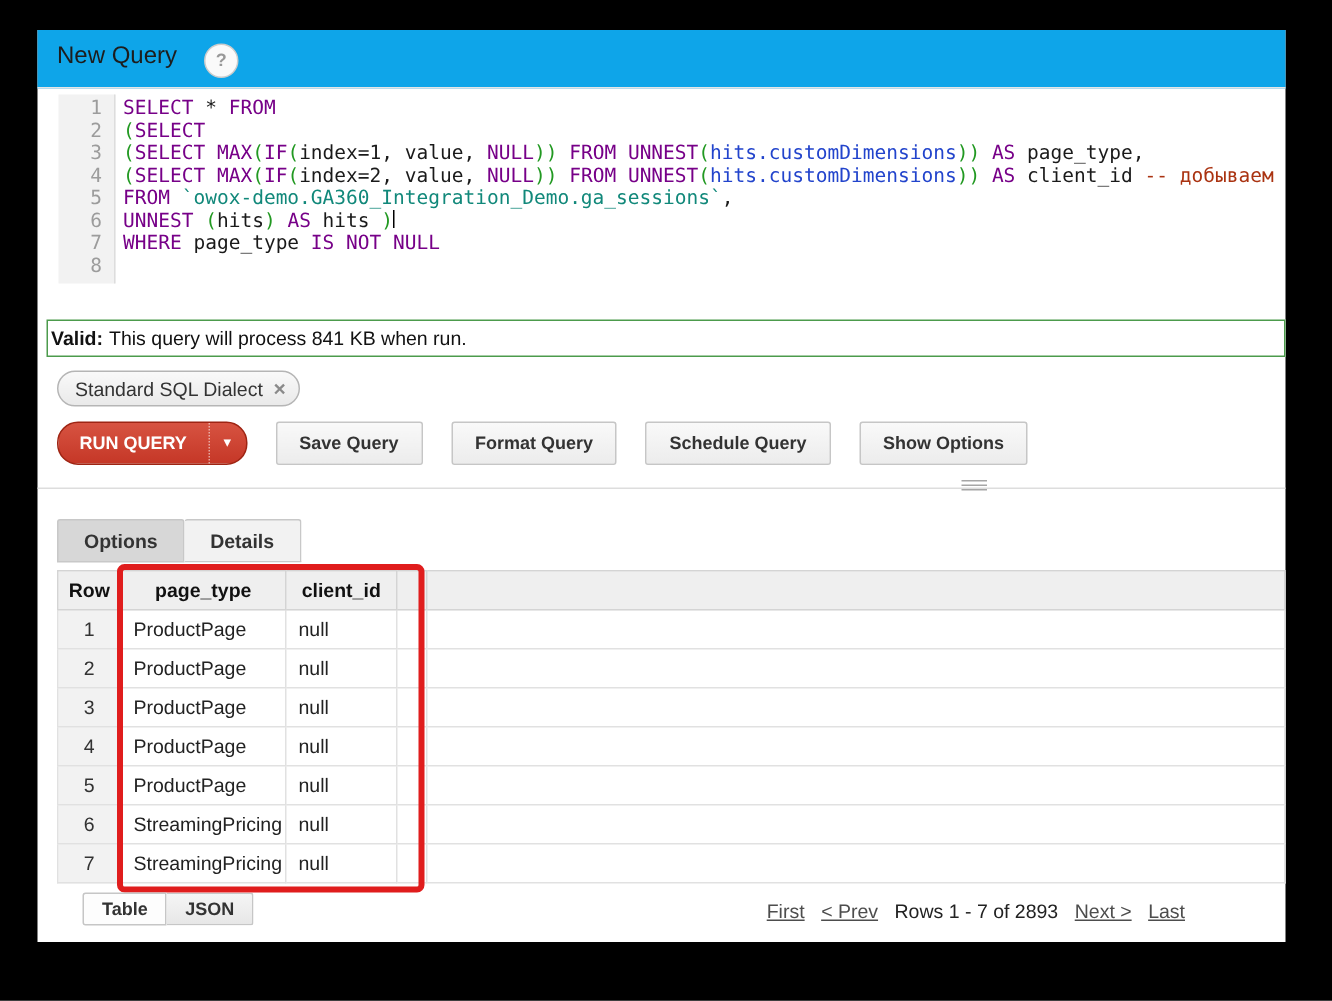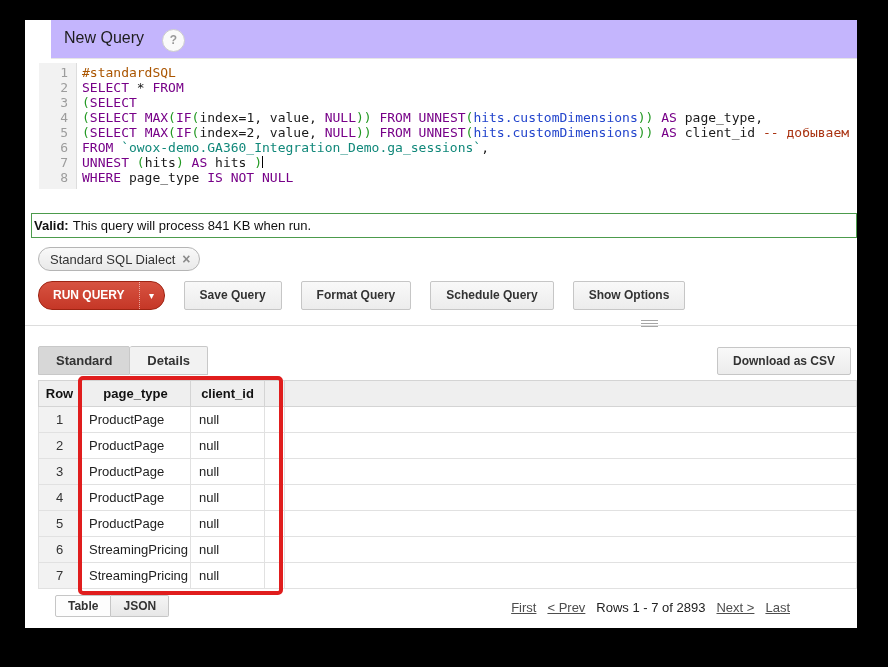--- a/index.html
+++ b/index.html
@@ -1,21 +1,21 @@
 <!DOCTYPE html>
 <html style="--keyword: #770088; --paren: #229922; --field: #2244cc; --string: #11887a; --comment: #aa3311; --pragma: #aa5500; --plain_code: #1a1a1a; --run_button: #d75341; --run_button_dark: #c53727; --valid_border: #4c9b4c; --highlight_box: #e01d1d; --link: #4d4d4d;"><head>
 <meta charset="utf-8">
 <style>
   html,body{margin:0;padding:0;}
   body{width:888px;height:667px;background:#000;font-family:"Liberation Sans",sans-serif;overflow:hidden;}
   .stage{position:relative;width:888px;height:667px;background:#000;}
   .window{position:absolute;left:25px;top:20px;width:832px;height:608px;background:#fff;}
 
   
-  .qheader{position:absolute;top:0;left:0;right:0;height:38px;border-bottom:1px solid #e6e6e6;background:#c4b5fd;margin-left:26px;}
+  .qheader{position:absolute;top:0;left:0;right:0;height:38px;border-bottom:1px solid #e6e6e6;background:#0ea5e9;}
   .qtitle{position:absolute;left:13px;top:9px;font-size:16px;color:#1d1d1d;}
   .help{position:absolute;left:111px;top:9px;width:21px;height:21px;border-radius:50%;border:1px solid #ccc;
         background:#fafafa;color:#999;font-size:12px;font-weight:bold;text-align:center;line-height:21px;cursor:pointer;}
 
   
   .editor{position:absolute;top:43px;left:14px;right:0;display:flex;
           font-family:"DejaVu Sans Mono",monospace;font-size:13px;line-height:15px;}
   .gutter{width:29px;background:#f2f2f2;border-right:1px solid #ddd;text-align:right;
           padding:2px 8px 4px 0;color:#9c9c9c;}
   .gutter .ln{height:15px;}
@@ -100,21 +100,20 @@
           <div class="ln">1</div>
           <div class="ln">2</div>
           <div class="ln">3</div>
           <div class="ln">4</div>
           <div class="ln">5</div>
           <div class="ln">6</div>
           <div class="ln">7</div>
           <div class="ln">8</div>
         </div>
       <div class="codecol">
-          <div class="codeline"><span class="tk-pragma">#standardSQL</span></div>
           <div class="codeline"><span class="tk-keyword">SELECT</span><span class="tk-plain"> * </span><span class="tk-keyword">FROM</span></div>
           <div class="codeline"><span class="tk-paren">(</span><span class="tk-keyword">SELECT</span></div>
           <div class="codeline"><span class="tk-paren">(</span><span class="tk-keyword">SELECT</span><span class="tk-plain"> </span><span class="tk-keyword">MAX</span><span class="tk-paren">(</span><span class="tk-keyword">IF</span><span class="tk-paren">(</span><span class="tk-plain">index=1, value, </span><span class="tk-keyword">NULL</span><span class="tk-paren">))</span><span class="tk-plain"> </span><span class="tk-keyword">FROM</span><span class="tk-plain"> </span><span class="tk-keyword">UNNEST</span><span class="tk-paren">(</span><span class="tk-field">hits.customDimensions</span><span class="tk-paren">))</span><span class="tk-plain"> </span><span class="tk-keyword">AS</span><span class="tk-plain"> page_type,</span></div>
           <div class="codeline"><span class="tk-paren">(</span><span class="tk-keyword">SELECT</span><span class="tk-plain"> </span><span class="tk-keyword">MAX</span><span class="tk-paren">(</span><span class="tk-keyword">IF</span><span class="tk-paren">(</span><span class="tk-plain">index=2, value, </span><span class="tk-keyword">NULL</span><span class="tk-paren">))</span><span class="tk-plain"> </span><span class="tk-keyword">FROM</span><span class="tk-plain"> </span><span class="tk-keyword">UNNEST</span><span class="tk-paren">(</span><span class="tk-field">hits.customDimensions</span><span class="tk-paren">))</span><span class="tk-plain"> </span><span class="tk-keyword">AS</span><span class="tk-plain"> client_id </span><span class="tk-comment">-- добываем</span></div>
           <div class="codeline"><span class="tk-keyword">FROM</span><span class="tk-plain"> </span><span class="tk-string">`owox-demo.GA360_Integration_Demo.ga_sessions`</span><span class="tk-plain">,</span></div>
           <div class="codeline"><span class="tk-keyword">UNNEST</span><span class="tk-plain"> </span><span class="tk-paren">(</span><span class="tk-plain">hits</span><span class="tk-paren">)</span><span class="tk-plain"> </span><span class="tk-keyword">AS</span><span class="tk-plain"> hits </span><span class="tk-paren">)</span><span class="cursor"></span></div>
           <div class="codeline"><span class="tk-keyword">WHERE</span><span class="tk-plain"> page_type </span><span class="tk-keyword">IS</span><span class="tk-plain"> </span><span class="tk-keyword">NOT</span><span class="tk-plain"> </span><span class="tk-keyword">NULL</span></div>
         </div>
     </div>
 
@@ -138,24 +137,23 @@
     </div>
 
     <div class="splitline"></div>
     <div class="handle">
       <div></div>
         <div></div>
         <div></div>
     </div>
 
     <div class="tabs">
-      <div class="tab active">Standard</div>
+      <div class="tab active">Options</div>
       <div class="tab inactive">Details</div>
     </div>
-    <div class="gbtn download">Download as CSV</div>
 
     <div class="tablewrap">
       <table>
         <colgroup>
           <col style="width:42px">
             <col style="width:110px">
             <col style="width:74px">
             <col style="width:20px">
             <col>
         </colgroup>

